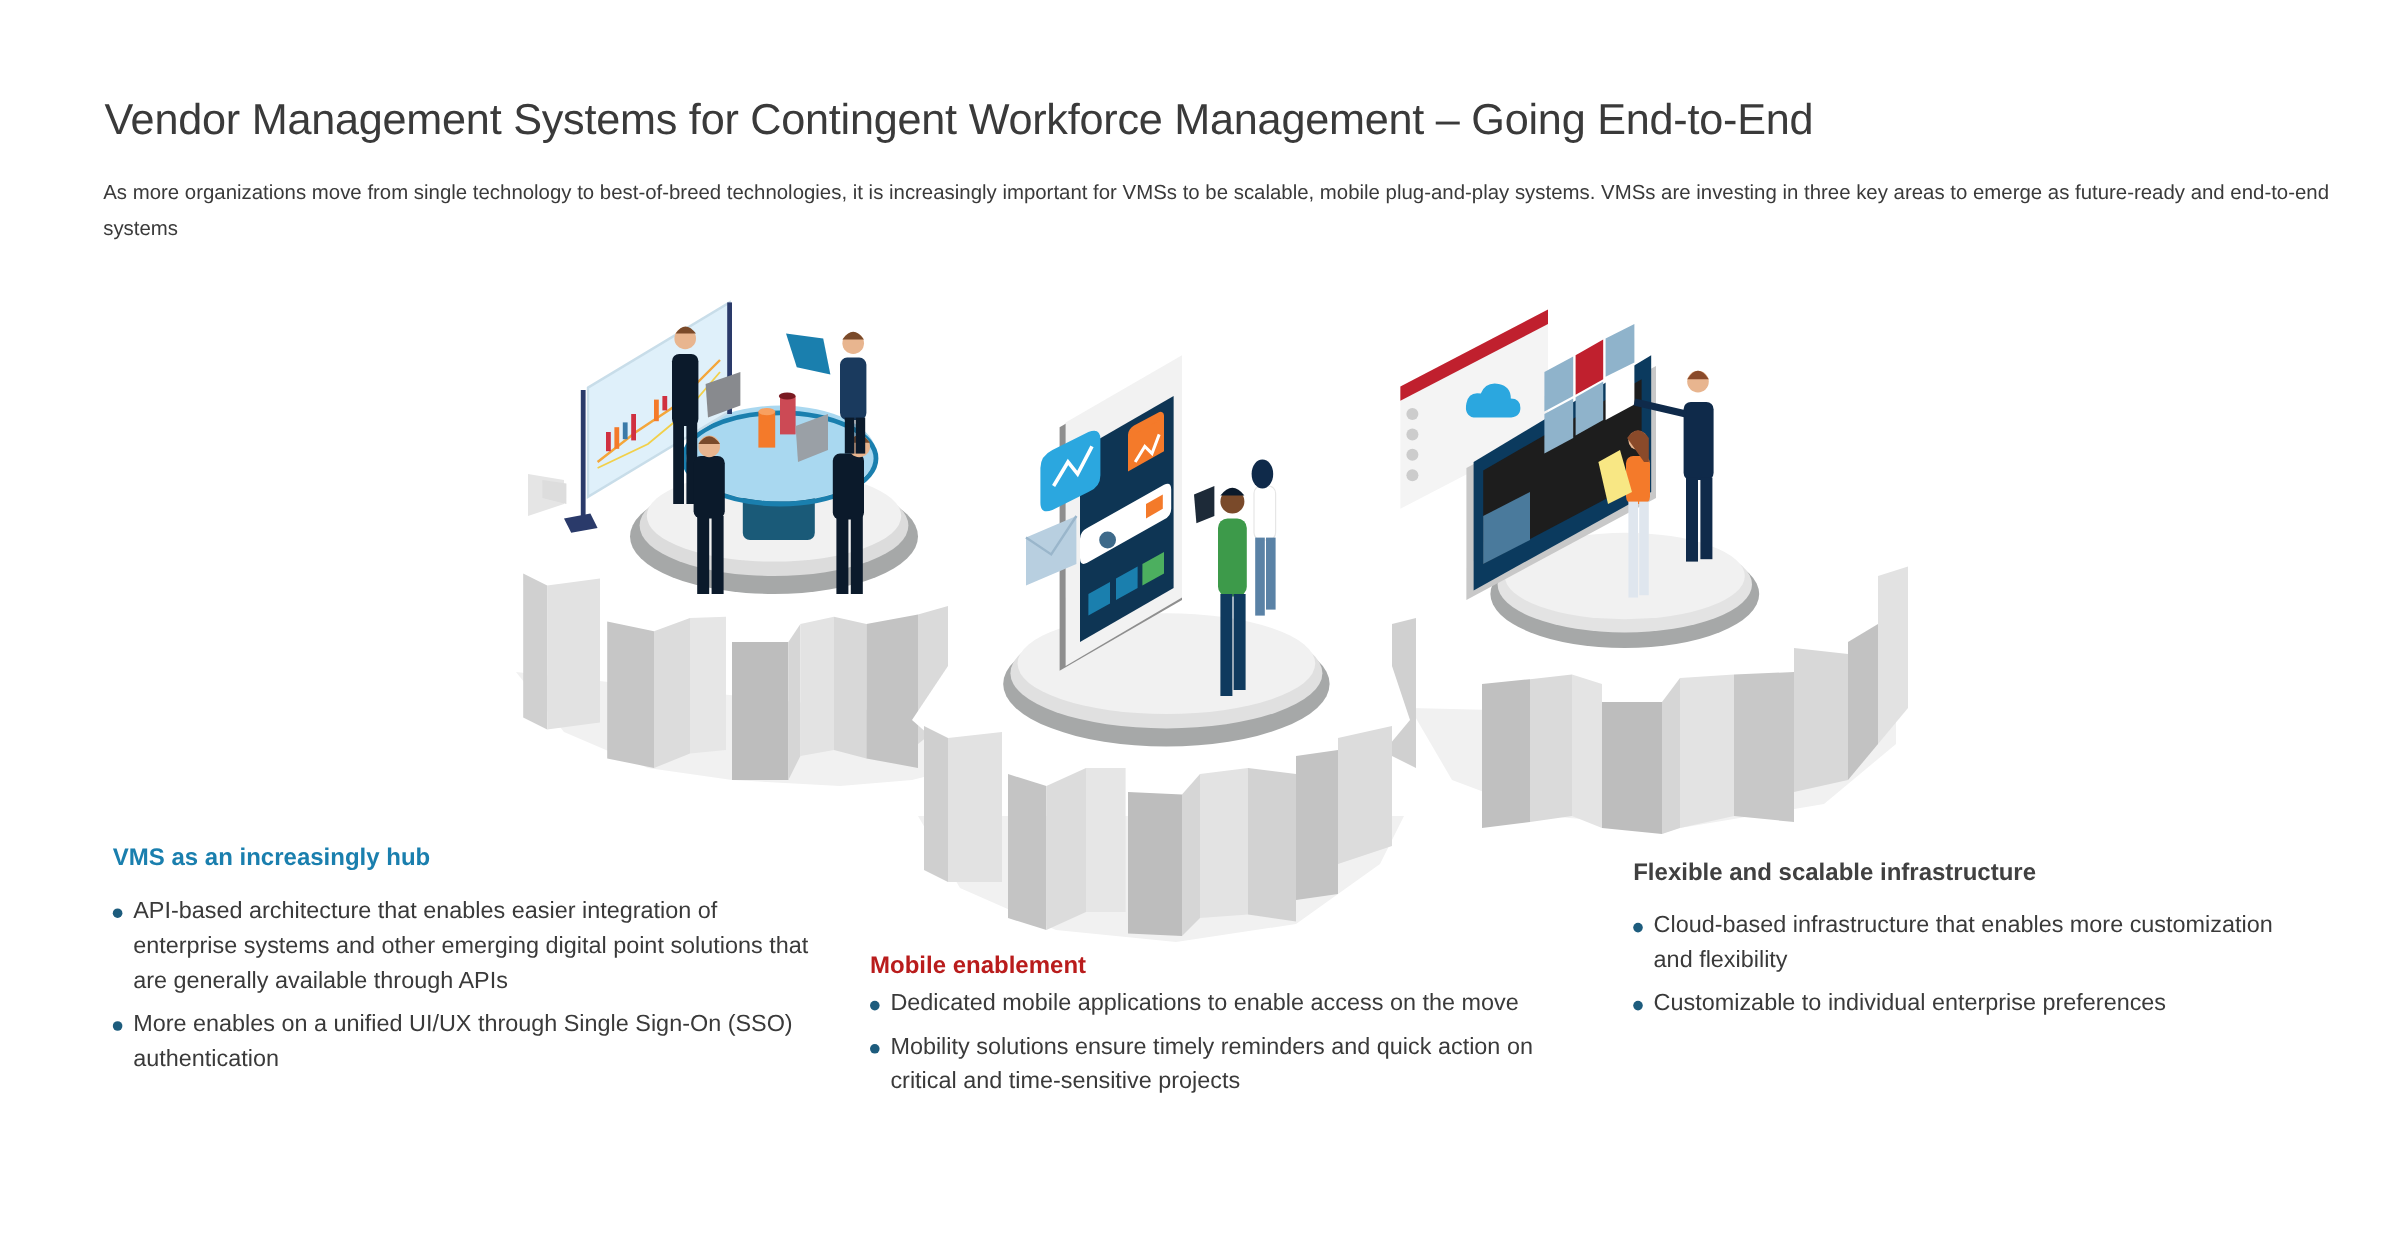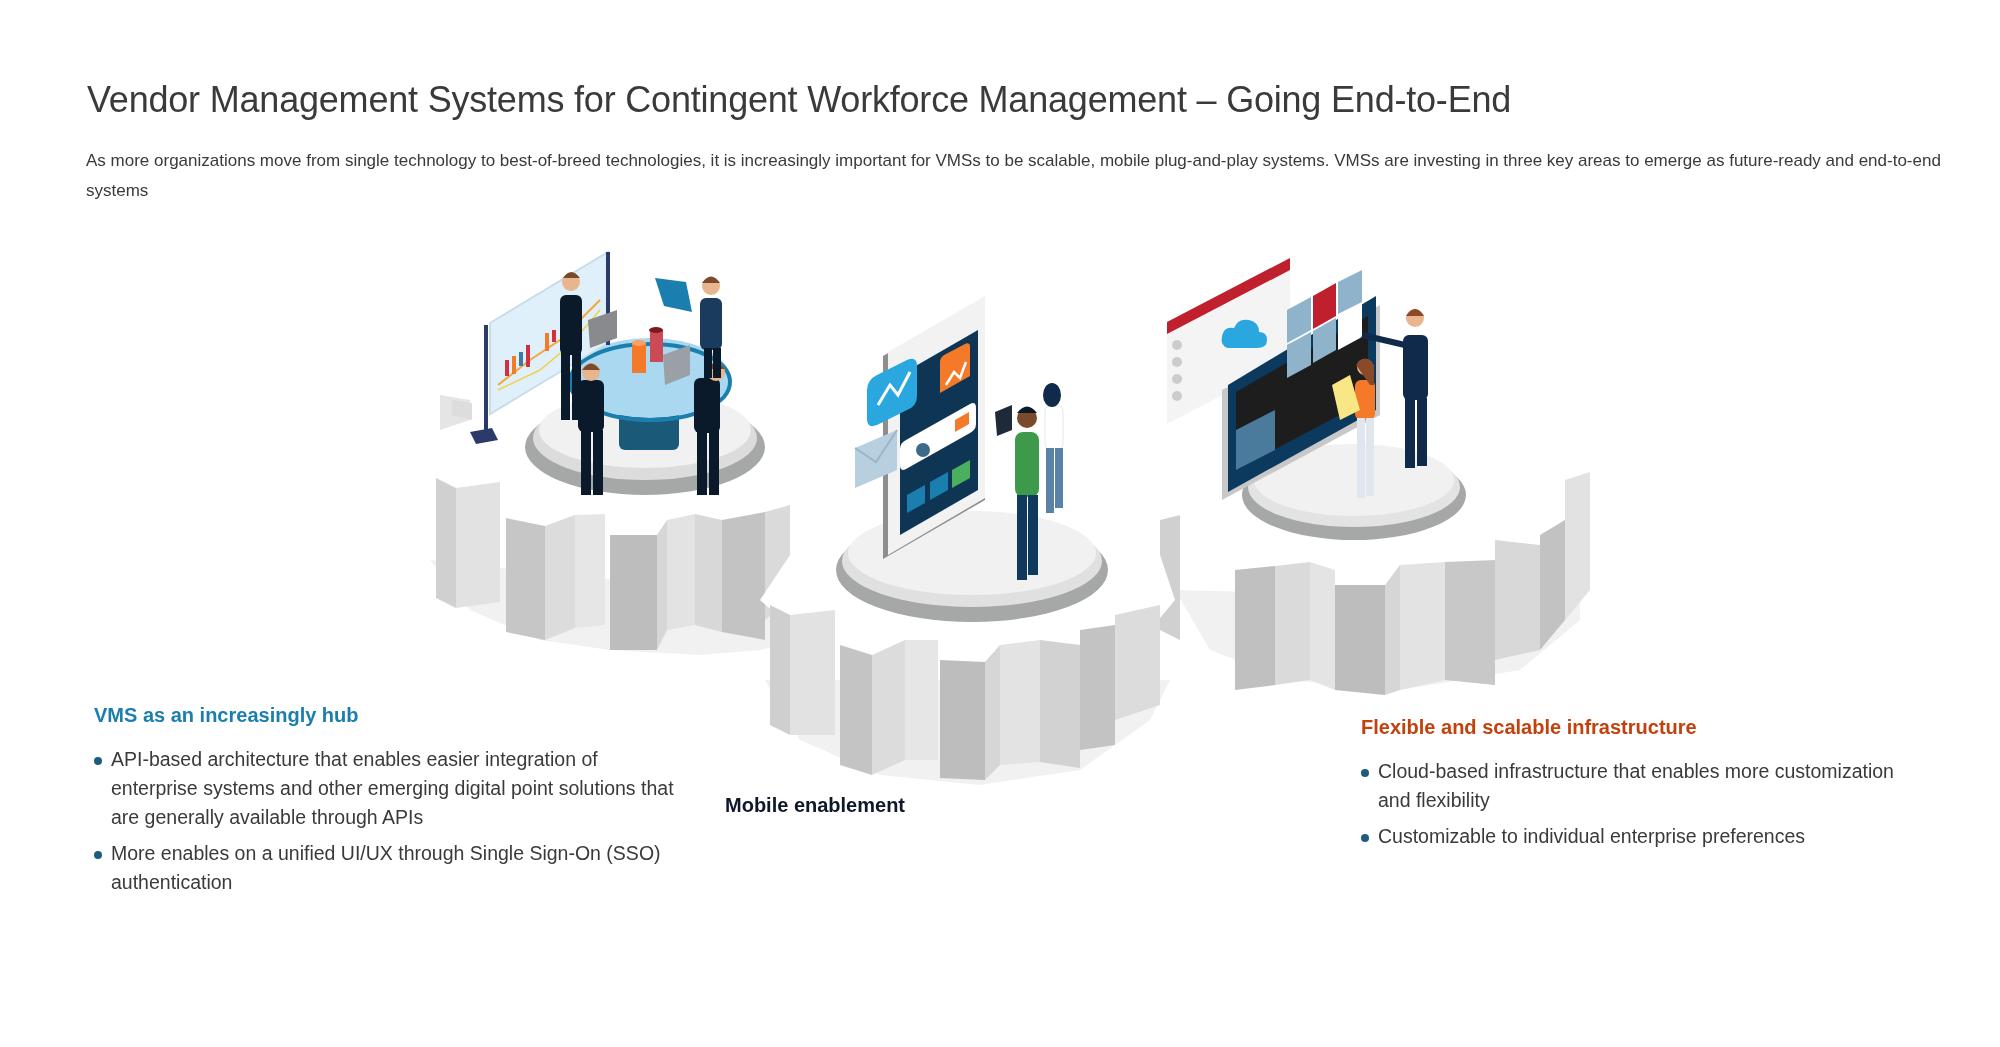--- a/index.html
+++ b/index.html
@@ -13,23 +13,23 @@
   .section { position:absolute; }
   .sec-head { font-weight:bold; font-size:20px; margin:0 0 18px 0; }
   .sec-list { list-style:none; margin:0; padding:0; }
   .sec-list li { position:relative; padding-left:17px; font-size:19.5px; line-height:29px;
                  color:#3a3a3a; margin-bottom:7px; }
   .sec-list li .dot { position:absolute; left:0; top:12px; width:8px; height:8px;
                       border-radius:50%; background:#1d5c7d; }
   #sec-hub { left:94px; top:704px; width:590px; }
   #sec-hub .sec-head { color:#1a7fae; }
   #sec-mobile { left:725px; top:794px; width:600px; }
-  #sec-mobile .sec-head { color:#0f172a; margin-bottom:5px; }
+  #sec-mobile .sec-head { color:#b91c1c; margin-bottom:5px; }
   #sec-infra { left:1361px; top:716px; width:560px; }
-  #sec-infra .sec-head { color:#c2410c; }
+  #sec-infra .sec-head { color:#404040; }
 </style>
 </head>
 <body>
 
 <h1 class="title">Vendor Management Systems for Contingent Workforce Management – Going End-to-End</h1>
 <p class="subtitle">As more organizations move from single technology to best-of-breed technologies, it is increasingly important for VMSs to be scalable, mobile plug-and-play systems. VMSs are investing in three key areas to emerge as future-ready and end-to-end systems</p>
 
 <svg class="illus" viewBox="0 0 2000 1047" xmlns="http://www.w3.org/2000/svg">
   <defs>
     
@@ -222,20 +222,24 @@
 <div class="section" id="sec-hub">
   <h3 class="sec-head">VMS as an increasingly hub</h3>
   <ul class="sec-list">
     <li><span class="dot"></span><span>API-based architecture that enables easier integration of enterprise systems and other emerging digital point solutions that are generally available through APIs</span></li>
     <li><span class="dot"></span><span>More enables on a unified UI/UX through Single Sign-On (SSO) authentication</span></li>
   </ul>
 </div>
 
 <div class="section" id="sec-mobile">
   <h3 class="sec-head">Mobile enablement</h3>
+  <ul class="sec-list">
+    <li><span class="dot"></span><span>Dedicated mobile applications to enable access on the move</span></li>
+    <li><span class="dot"></span><span>Mobility solutions ensure timely reminders and quick action on critical and time-sensitive projects</span></li>
+  </ul>
 </div>
 
 <div class="section" id="sec-infra">
   <h3 class="sec-head">Flexible and scalable infrastructure</h3>
   <ul class="sec-list">
     <li><span class="dot"></span><span>Cloud-based infrastructure that enables more customization and flexibility</span></li>
     <li><span class="dot"></span><span>Customizable to individual enterprise preferences</span></li>
   </ul>
 </div>
 

